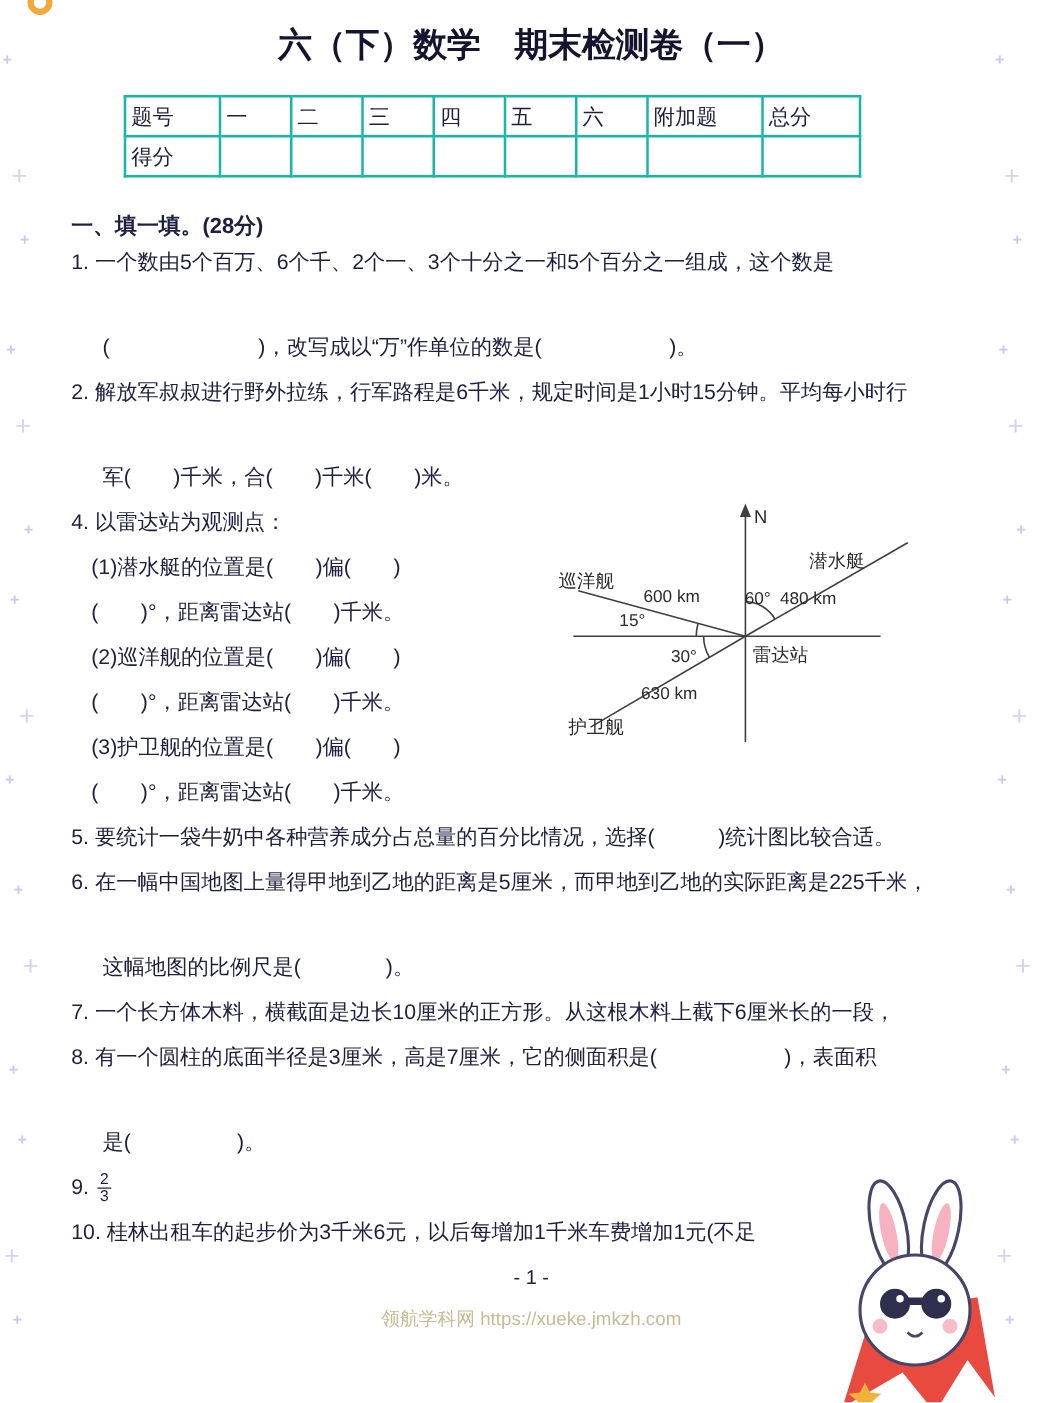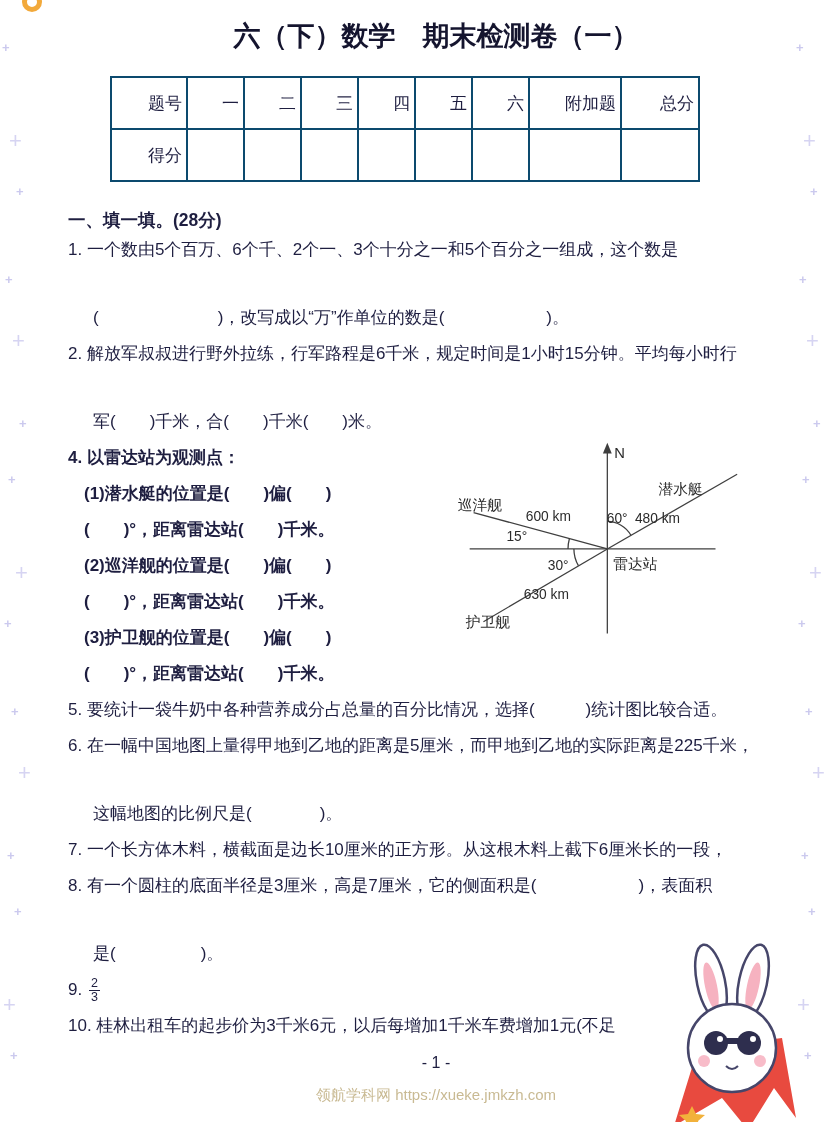--- a/index.html
+++ b/index.html
@@ -6,31 +6,31 @@
   html, body { margin:0; padding:0; background:#ffffff; }
   .page { position:relative; width:832px; height:1122px; margin:0 auto; background:#ffffff; overflow:hidden;
           font-family:"Liberation Sans","DejaVu Sans",sans-serif; color:#1e1e40; }
   .deco-strip { position:absolute; top:0; bottom:0; width:34px; pointer-events:none; }
   .deco-strip.left { left:2px; }
   .deco-strip.right { right:2px; }
   .deco-plus { position:absolute; color:#cbc9ee; font-size:13px; font-weight:bold; }
   .deco-plus.big { font-size:22px; color:#d6d4f2; font-weight:normal; }
   .corner-ring { position:absolute; left:22px; top:-8px; width:20px; height:20px; border-radius:50%;
                  border:5px solid #f2a93b; background:#fff; }
-  .content { position:absolute; left:68px; top:18px; width:736px; }
+  .content { position:absolute; left:57px; top:18px; width:736px; }
   h1.title { margin:0; text-align:center; font-size:27px; font-weight:bold; color:#14142e; }
   .subtitle { margin-top:13px; text-align:center; font-size:20px; font-weight:bold; }
   table.score-table { border-collapse:collapse; margin:22px 0 0 42px; table-layout:fixed; }
-  table.score-table td { border:2px solid #0c4a6e; height:52px; text-align:right; font-size:17px; padding:0 4px; }
+  table.score-table td { border:2px solid #14b8a6; height:32px; text-align:left; font-size:17px; padding:0 4px; }
   .section-heading { margin-top:26px; font-size:17.5px; font-weight:bold; }
   .q-line { font-size:17px; line-height:36px; white-space:nowrap; }
   .indent1 { padding-left:25px;margin-top:32px; }
   .indent-sub { padding-left:16px; }
   .q4-row { display:flex; align-items:flex-start; }
-  .q4-left { flex:0 0 382px;font-weight:bold; }
+  .q4-left { flex:0 0 382px; }
   .q4-diagram { flex:0 0 354px; margin-top:-6px; }
   .q4-diagram svg text { font-size:15px; fill:#2a2a2a; }
   .q4-diagram svg text.small { font-size:14px; }
   .q9row .frac { display:inline-flex; flex-direction:column; text-align:center; vertical-align:middle;
                  line-height:1.05; font-size:12.5px; margin:0 2px; }
   .q9row .frac .fnum { border-bottom:1.3px solid #1e1e40; padding:0 2px; }
   .footer { margin-top:10px; text-align:center; }
   .page-num { font-size:16px; }
   .site { margin-top:14px; font-size:15px; color:#c9ba93; }
   .mascot { position:absolute; right:26px; bottom:-8px; width:150px; height:200px; }

